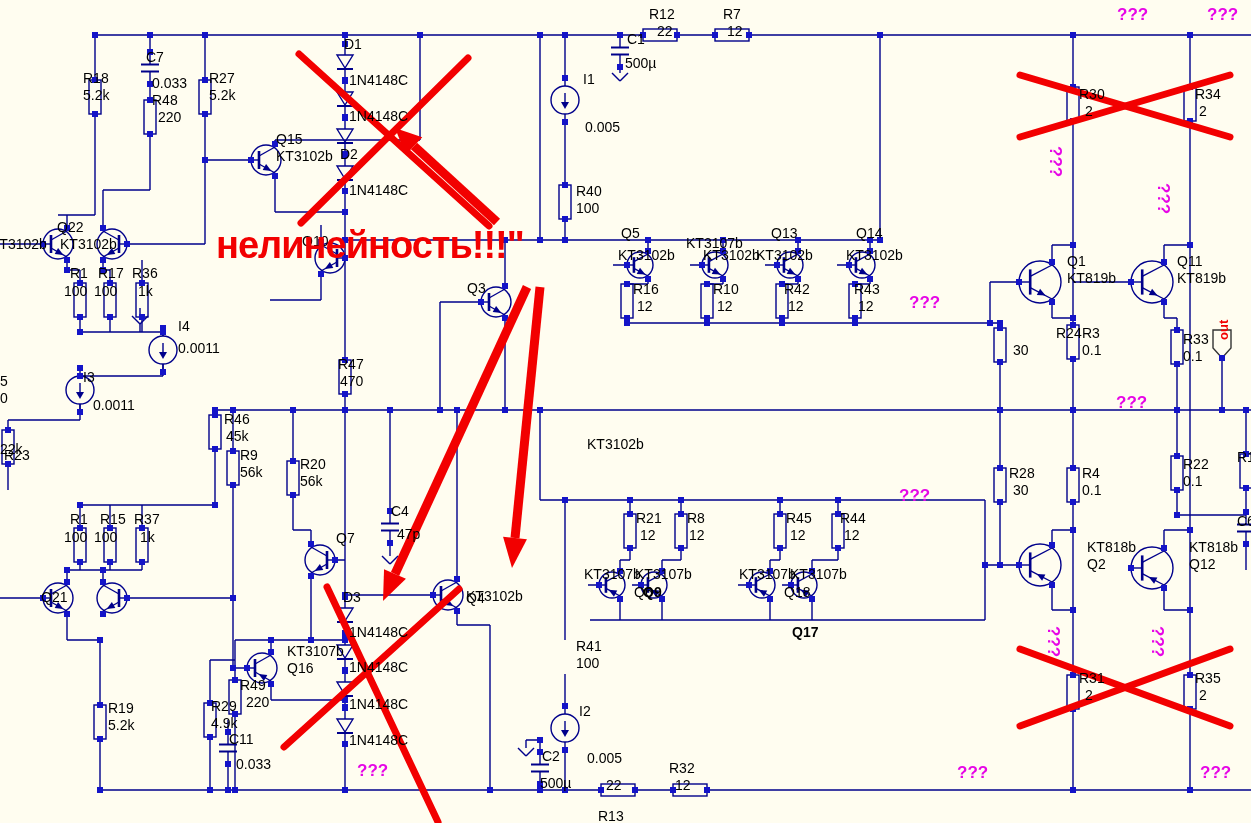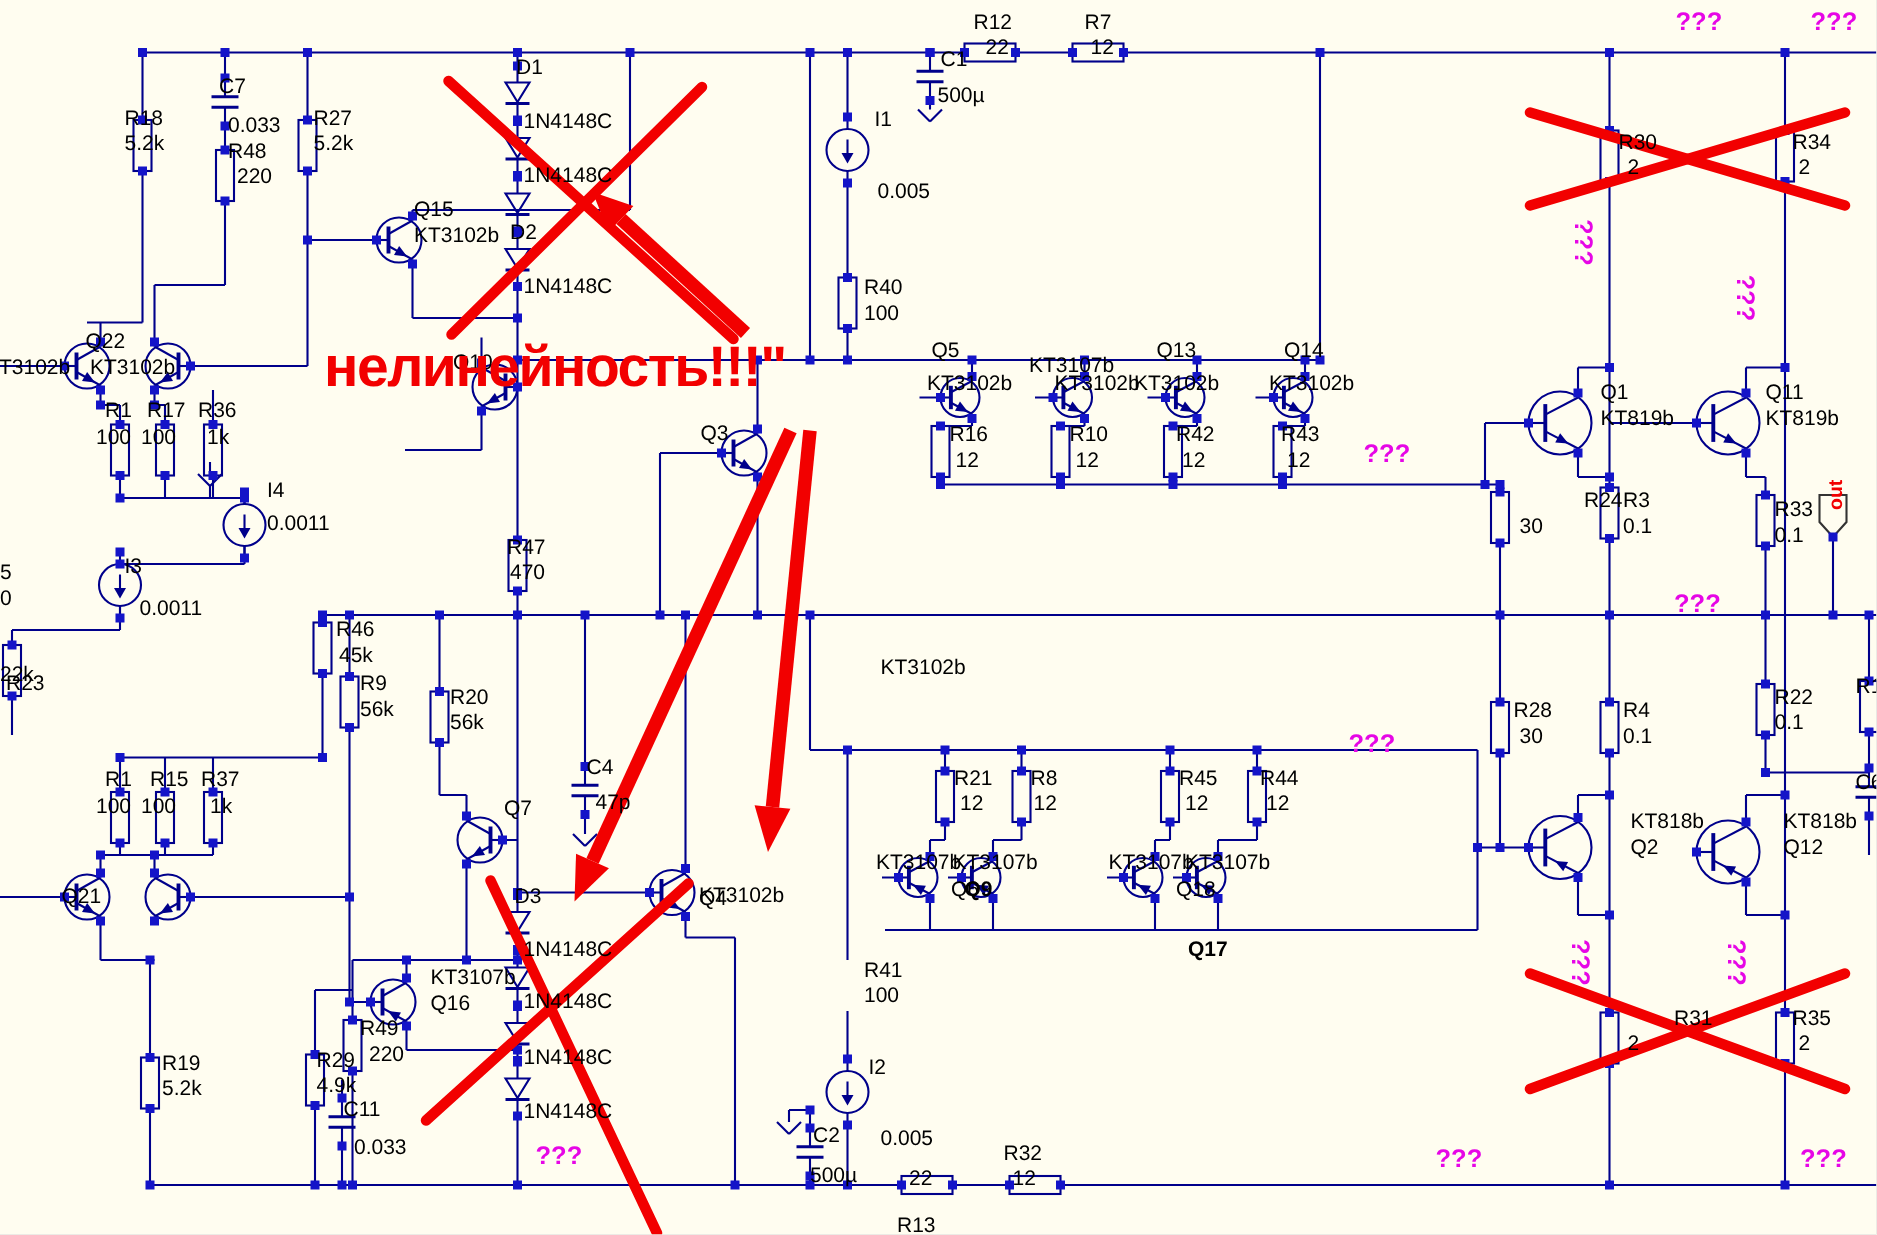--- a/index.html
+++ b/index.html
@@ -915,21 +915,21 @@
       <div class="lbl" style="left: 1082px; top: 466px;">R4</div>
       <div class="lbl" style="left: 1082px; top: 483px;">0.1</div>
       <div class="lbl" style="left: 1183px; top: 457px;">R22</div>
       <div class="lbl" style="left: 1183px; top: 474px;">0.1</div>
       <div class="lbl" style="left: 1237px; top: 450px;">R1</div>
       <div class="lbl" style="left: 1237px; top: 514px;">C6</div>
       <div class="lbl" style="left: 1087px; top: 540px;">KT818b</div>
       <div class="lbl" style="left: 1087px; top: 557px;">Q2</div>
       <div class="lbl" style="left: 1189px; top: 540px;">KT818b</div>
       <div class="lbl" style="left: 1189px; top: 557px;">Q12</div>
-      <div class="lbl" style="left: 1079px; top: 671px; padding-left: 37px;">R31</div>
+      <div class="lbl" style="left: 1079px; top: 671px;">R31</div>
       <div class="lbl" style="left: 1085px; top: 688px;">2</div>
       <div class="lbl" style="left: 1195px; top: 671px;">R35</div>
       <div class="lbl" style="left: 1199px; top: 688px;">2</div>
       <div class="lbl" style="left: 636px; top: 511px;">R21</div>
       <div class="lbl" style="left: 640px; top: 528px;">12</div>
       <div class="lbl" style="left: 687px; top: 511px;">R8</div>
       <div class="lbl" style="left: 689px; top: 528px;">12</div>
       <div class="lbl" style="left: 786px; top: 511px;">R45</div>
       <div class="lbl" style="left: 790px; top: 528px;">12</div>
       <div class="lbl" style="left: 840px; top: 511px;">R44</div>

